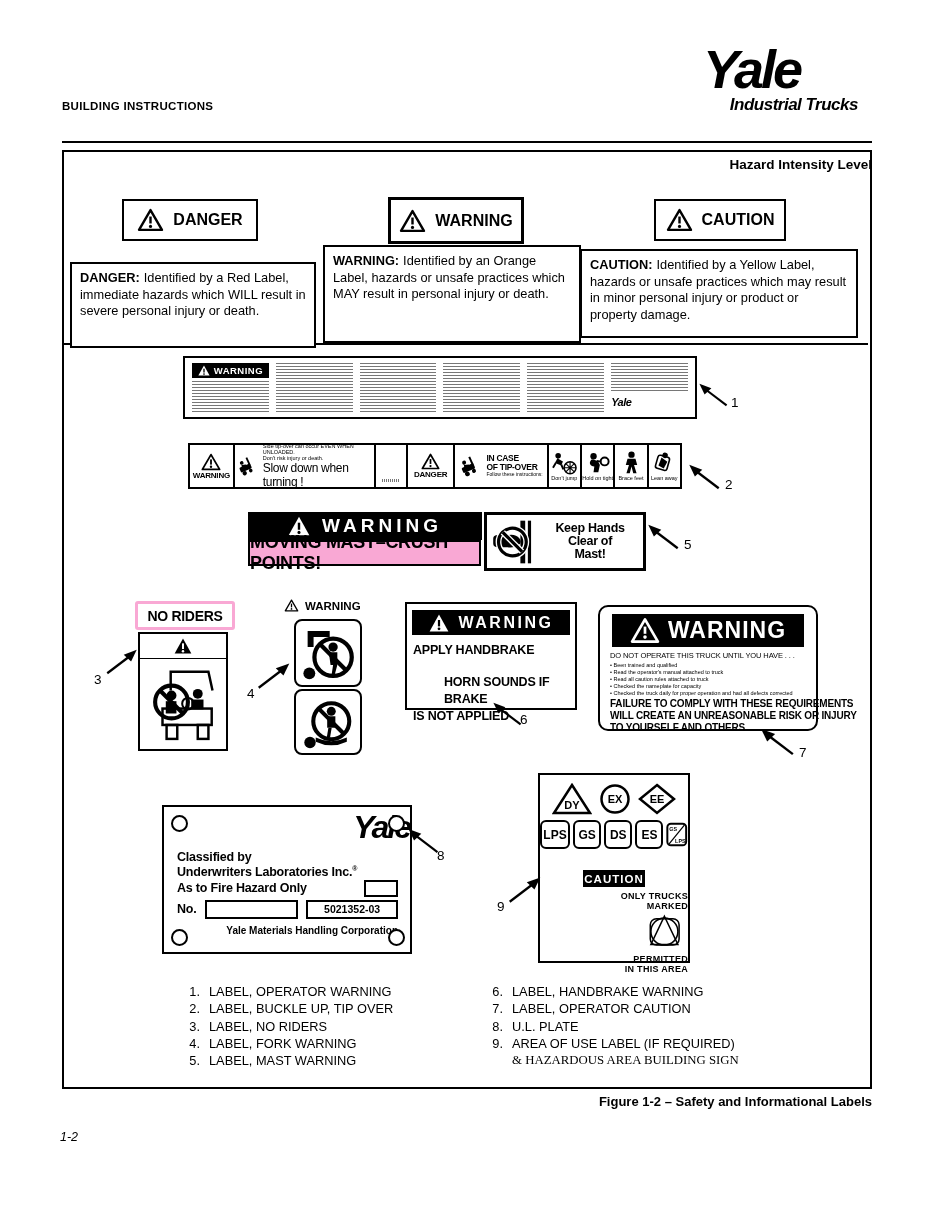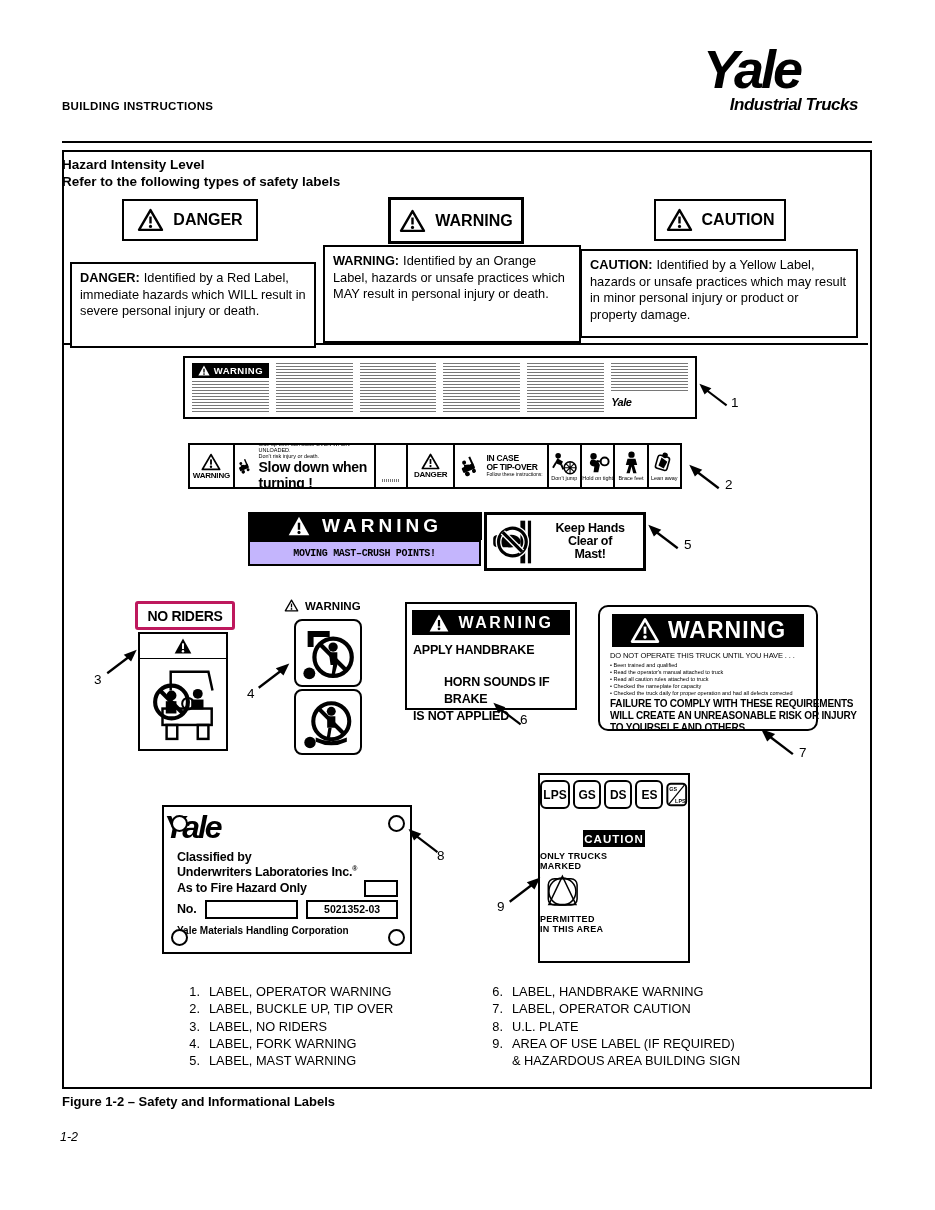--- a/index.html
+++ b/index.html
@@ -1,19 +1,19 @@
 <!DOCTYPE html>
 <html><head>
 <meta charset="utf-8">
 <style>
   html,body{margin:0;padding:0;background:#fff;}
   .page{position:relative;width:935px;height:1210px;background:#fff;color:#000;
         font-family:"Liberation Sans",sans-serif;overflow:hidden;}
   .abs{position:absolute;}
-  .ctr{text-align:left;}
+  .ctr{text-align:right;}
   .nw{white-space:nowrap;}
 
   
   .doc-title{font-size:11.5px;font-weight:bold;letter-spacing:.3px;}
   .brand-yale{font-size:54px;font-weight:bold;font-style:italic;letter-spacing:-3px;line-height:1;}
   .brand-tag{font-size:17px;font-weight:bold;font-style:italic;letter-spacing:-.5px;}
 
   
   .figure-box{border:2px solid #000;}
   .hline{background:#000;height:1.5px;}
@@ -35,34 +35,34 @@
       opacity:.75;}
   .s1yale{font-size:11px;font-weight:bold;font-style:italic;letter-spacing:-.5px;text-align:left;}
 
   
   .strip2{border:2px solid #000;display:flex;background:#fff;}
   .s2cell{border-left:2px solid #000;display:flex;flex-direction:column;align-items:center;
           justify-content:center;overflow:hidden;}
   .s2cell:first-child{border-left:none;}
   .s2warn{font-size:8px;font-weight:bold;letter-spacing:-.2px;}
   .s2tiny{font-size:5.5px;line-height:1.15;}
-  .s2slow{font-size:14px;font-weight:bold;letter-spacing:-.3px;}
+  .s2slow{font-size:12px;font-weight:normal;letter-spacing:-.3px;}
   .s2case{font-size:8.5px;font-weight:bold;line-height:1.05;letter-spacing:-.3px;}
   .s2cap{font-size:5.5px;line-height:1;margin-top:1px;}
 
   
   .mast-banner{background:#000;color:#fff;display:flex;align-items:center;justify-content:center;
                gap:12px;font-size:19px;font-weight:bold;letter-spacing:4px;}
-  .mast-bar{border:2.5px solid #000;background:#c4b5fd;display:flex;align-items:center;justify-content:center;
-            font-size:10px;font-weight:bold;letter-spacing:-.3px;font-family:Liberation Mono, monospace;}
+  .mast-bar{border:2.5px solid #000;background:#f9a8d4;display:flex;align-items:center;justify-content:center;
+            font-size:18px;font-weight:bold;letter-spacing:-.3px;}
   .mast-right{border:3px solid #000;background:#fff;display:flex;align-items:center;padding:2px 3px;gap:2px;}
   .keep-txt{font-size:12.5px;font-weight:bold;line-height:1.05;text-align:center;letter-spacing:-.3px;}
 
   
-  .nr-title{border:3px solid #be185d;border-radius:3px;display:flex;align-items:center;justify-content:center;
+  .nr-title{border:3px solid #f9a8d4;border-radius:3px;display:flex;align-items:center;justify-content:center;
             font-size:14px;font-weight:bold;letter-spacing:-.3px;}
   .nr-box{border:2px solid #000;background:#fff;}
   .nr-head{border-bottom:1.5px solid #000;height:24px;display:flex;align-items:center;justify-content:center;}
 
   
   .fork-head{display:flex;align-items:center;gap:6px;font-size:11.5px;font-weight:bold;}
   .fork-box{border:2.5px solid #000;border-radius:8px;background:#fff;display:flex;
             align-items:center;justify-content:center;}
 
   
@@ -96,21 +96,21 @@
              font-size:12px;font-weight:bold;background:#fff;}
   .badge-txt{font-family:"Liberation Sans",sans-serif;font-weight:bold;font-size:11px;fill:#000;}
   .badge-txt-sm{font-family:"Liberation Sans",sans-serif;font-weight:bold;font-size:6px;fill:#000;}
   .area-caution{background:#000;color:#fff;display:flex;align-items:center;justify-content:center;
                 font-size:11.5px;font-weight:bold;letter-spacing:1px;}
   .area-line{font-size:9px;font-weight:bold;letter-spacing:.3px;}
 
   
   .leg-row{display:flex;font-size:12.8px;line-height:17.3px;}
   .leg-num{width:20px;text-align:right;margin-right:9px;flex:none;}
-  .leg-cont{margin-left:29px;}
+  .leg-cont{margin-left:29px;font-family:Liberation Serif, serif;}
 
   .fig-caption{font-size:13px;font-weight:bold;}
   .pageno{font-size:12.5px;font-style:italic;}
 
   .co-num{position:absolute;font-size:13.5px;}
   .callout-arrow{position:absolute;}
   .mirror{transform:scaleX(-1);}
 </style>
 </head>
 <body>
@@ -226,21 +226,20 @@
 
   <div class="abs doc-title" style="left:62px;top:100px;">BUILDING INSTRUCTIONS</div>
   <div class="abs brand-yale" style="left:703px;top:42px;">Yale</div>
   <div class="abs brand-tag" style="left:698px;top:95px;width:160px;text-align:right;">Industrial Trucks</div>
 
   <div class="abs hline" style="left:62px;top:141px;width:810px;"></div>
   <div class="abs figure-box" style="left:62px;top:150px;width:806px;height:935px;"></div>
   <div class="abs hline" style="left:64px;top:343px;width:804px;"></div>
 
   <div class="abs hz-title ctr" style="left:62px;top:157px;width:810px;">Hazard Intensity Level</div>
-  <div class="abs hz-title ctr" style="left:62px;top:174px;width:810px;">Refer to the following types of safety labels</div>
 
   <div class="abs hz-badge" style="left:122px;top:199px;width:132px;height:38px;">
     <svg width="27" height="24">
         <use href="#tri-warn"></use>
       </svg>
     <span>DANGER</span>
   </div>
   <div class="abs hz-badge heavy" style="left:388px;top:197px;width:130px;height:41px;">
     <svg width="27" height="24">
         <use href="#tri-warn"></use>
@@ -455,20 +454,34 @@
       <div style="display:flex;align-items:center;gap:8px;margin-top:3px;">
         <span class="ul-line">No.</span>
         <span class="ul-box" style="width:90px;height:15px;"></span>
         <span class="ul-box" style="width:88px;height:15px;font-size:10.5px;">5021352-03</span>
       </div>
       <div class="ul-footer ctr" style="margin-top:6px;">Yale Materials Handling Corporation</div>
     </div>
   </div>
 
   <div class="abs area-box" style="left:538px;top:773px;width:148px;height:186px;">
+    <div style="display:flex;justify-content:center;gap:7px;margin-top:8px;align-items:center;">
+      <svg width="40" height="32" viewBox="0 0 40 32">
+        <path d="M20 2 L38 30 H2 Z" fill="none" stroke="#000" stroke-width="2.5"></path>
+        <text x="20" y="26" text-anchor="middle" class="badge-txt">DY</text>
+      </svg>
+      <svg width="32" height="32" viewBox="0 0 32 32">
+        <circle cx="16" cy="16" r="13.5" fill="none" stroke="#000" stroke-width="2.5"></circle>
+        <text x="16" y="20" text-anchor="middle" class="badge-txt">EX</text>
+      </svg>
+      <svg width="38" height="32" viewBox="0 0 38 32">
+        <path d="M19 2 L36 16 L19 30 L2 16 Z" fill="none" stroke="#000" stroke-width="2.5"></path>
+        <text x="19" y="20" text-anchor="middle" class="badge-txt">EE</text>
+      </svg>
+    </div>
     <div style="display:flex;justify-content:center;gap:3px;margin-top:5px;align-items:center;">
       <div class="rnd-badge" style="width:29px;height:25px;">LPS</div>
       <div class="rnd-badge" style="width:27px;height:25px;">GS</div>
       <div class="rnd-badge" style="width:27px;height:25px;">DS</div>
       <div class="rnd-badge" style="width:27px;height:25px;">ES</div>
       <svg width="24" height="27" viewBox="0 0 24 27">
         <rect x="1.5" y="1.5" width="21" height="24" rx="4" fill="none" stroke="#000" stroke-width="2.2"></rect>
         <line x1="3.5" y1="24" x2="20.5" y2="3" stroke="#000" stroke-width="1.4"></line>
         <text x="8" y="9.5" text-anchor="middle" class="badge-txt-sm">GS</text>
         <text x="16" y="22.5" text-anchor="middle" class="badge-txt-sm">LPS</text>

